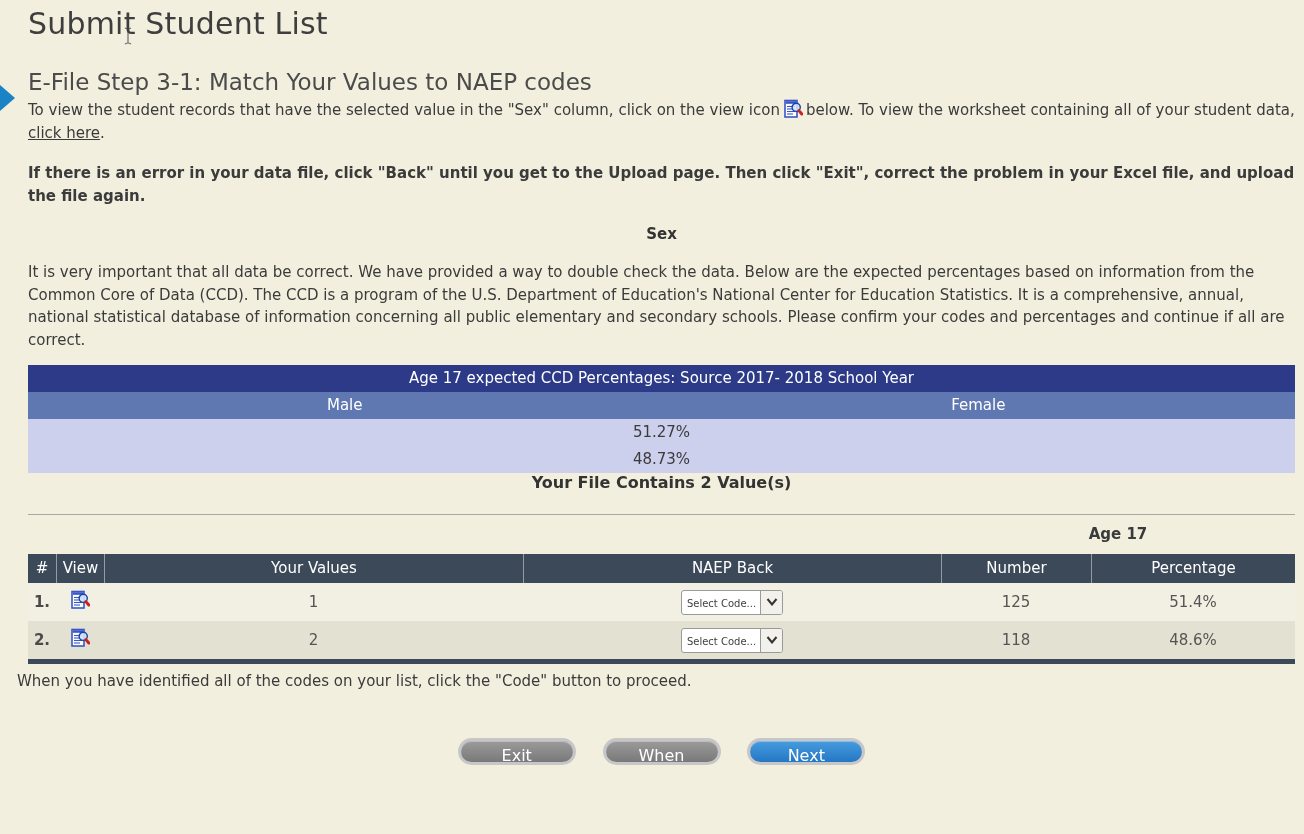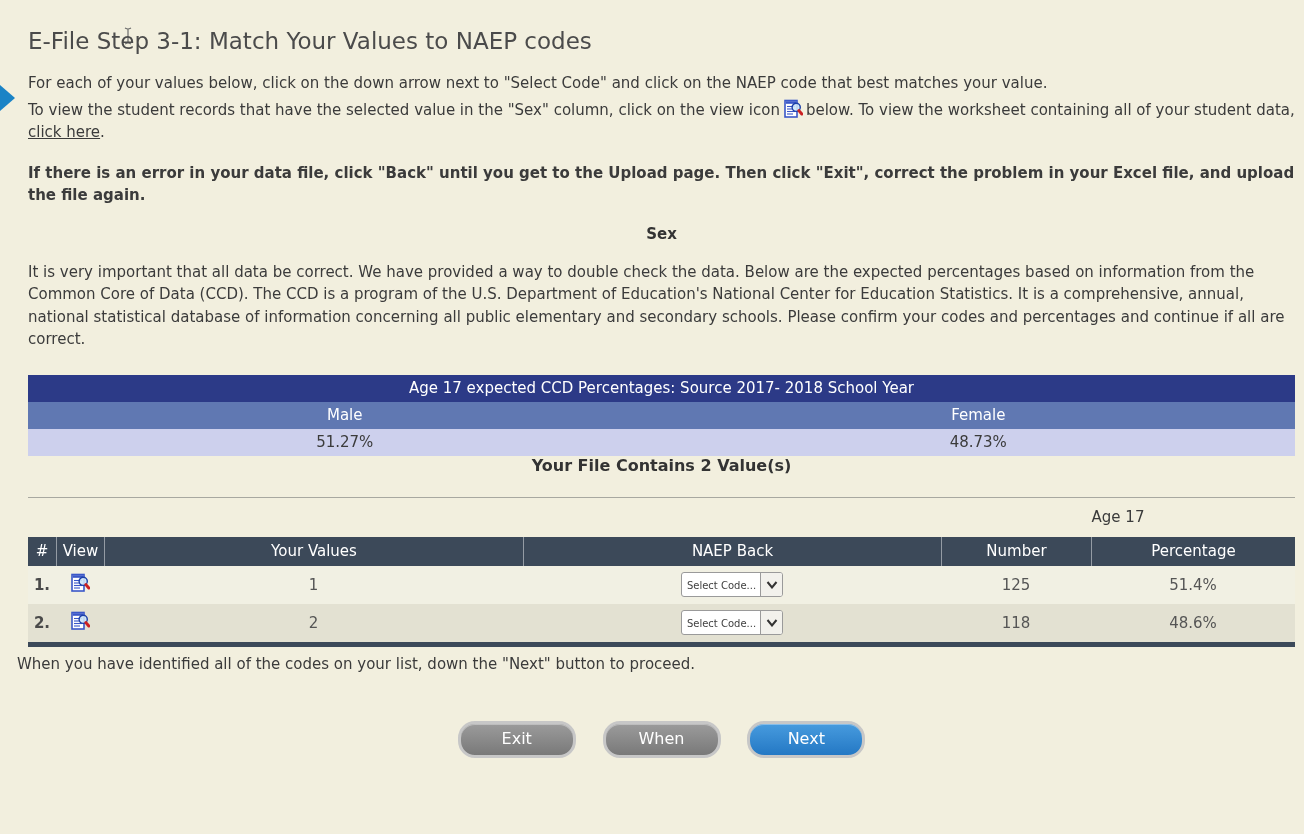--- a/index.html
+++ b/index.html
@@ -28,37 +28,37 @@
     margin-top:28px;
   }
   p.body-text { margin-top:18px; line-height:1.5; color:#3b3b3b; }
   p.tight { margin-top:4px; }
   .link { text-decoration:underline; color:#3b3b3b; cursor:pointer; }
   .bold { font-weight:bold; }
   .center-label { text-align:center; font-weight:bold; margin-top:18px; color:#333; }
   .view-icon-inline { vertical-align:-4px; margin:0 3px; }
 
   
-  .ccd { margin-top:24px; }
+  .ccd { margin-top:14px; }
   .ccd-title {
     background:#2C3A87; color:#fff; text-align:center;
     padding:4px 0 5px 0; font-size:15px;
   }
   .ccd-cols, .ccd-vals { display:flex; }
   .ccd-cols { background:#6078B2; color:#fff; }
-  .ccd-vals { background:#CDD0ED; color:#3b3b3b; }
+  .ccd-vals { background:#CDD0ED; color:#3b3b3b;flex-direction:column; }
   .ccd-cols > div, .ccd-vals > div { flex:1; text-align:center; padding:4px 0 5px 0; }
 
   .file-contains { text-align:center; font-weight:bold; font-size:16px; color:#333; }
 
   
   .vt { margin-top:22px; }
   .vt-grid { display:grid; grid-template-columns:28px 48px 419px 418px 150px 1fr; }
   .vt-top { border-top:1px solid #a8a8a0; }
-  .age-cell { grid-column:5 / 7; text-align:center; font-weight:normal; padding:10px 0 11px 0; color:#3b3b3b; }
+  .age-cell { grid-column:5 / 7; text-align:center; font-weight:bold; padding:10px 0 11px 0; color:#3b3b3b; }
   .vt-header { background:#3C4959; color:#fff; }
   .vt-header > div { text-align:center; padding:5px 0 6px 0; border-left:1px solid rgba(255,255,255,0.45); }
   .vt-header > div:first-child { border-left:none; }
   .vt-row { height:38px; align-items:center; }
   .vt-row > div { text-align:center; color:#555; }
   .vt-row .rownum { font-weight:bold; color:#4a4a4a; }
   .row-a { background:#F1F0E3; }
   .row-b { background:#E3E1D2; }
   .vt-bottom { height:5px; background:#3C4959; }
 
@@ -72,43 +72,43 @@
   .sel-arrow {
     width:22px; background:#f2f1ec; border-left:1px solid #9a9a9a;
     display:flex; align-items:center; justify-content:center;
   }
 
   .footer-note { margin-top:8px; margin-left:-11px; color:#3b3b3b; }
 
   
   .btn-row { text-align:center; margin-top:48px; }
   .btn {
-    display:inline-block; width:118px; height:37px; line-height:29px;
+    display:inline-block; width:118px; height:27px; line-height:29px;
     border-radius:17px; border:3px solid #c7c7c7;
     color:#fff; font-size:16px; text-align:center; cursor:pointer;
     margin:0 11px; box-shadow:inset 0 1px 0 rgba(255,255,255,0.35);
   }
   .btn-gray { background:linear-gradient(#9b9b9b,#797979); }
   .btn-blue { background:linear-gradient(#479bde,#2478c4); }
 </style>
 </head>
 <body>
 
 <span class="step-arrow"></span>
 
 <svg class="cursor-ibeam" width="12" height="20" viewBox="0 0 12 20">
   <path d="M3 2 Q5 3 6 3 Q7 3 9 2 M6 3 V17 M3 18 Q5 17 6 17 Q7 17 9 18" fill="none" stroke="#6a6a6a" stroke-width="1.2"></path>
 </svg>
 
 <div class="content">
 
+  <div class="page-title">Submit Student List</div>
 
   <div class="step-heading">E-File Step 3-1: Match Your Values to NAEP codes</div>
 
-  <p class="body-text">For each of your values below, click on the down arrow next to "Select Code" and click on the NAEP code that best matches your value.</p>
 
   <p class="body-text tight"><span>To view the student records that have the selected value in the "Sex" column, click on the view icon</span><svg class="view-icon-inline" width="20" height="20" viewBox="0 0 20 20">
         <rect x="2" y="1.5" width="12" height="16.5" fill="#ffffff" stroke="#3a57c8" stroke-width="1.6"></rect>
         <rect x="2.8" y="2.2" width="10.4" height="2.6" fill="#3a57c8"></rect>
         <line x1="4" y1="7.5" x2="12" y2="7.5" stroke="#3a57c8" stroke-width="1.1"></line>
         <line x1="4" y1="10" x2="10" y2="10" stroke="#3a57c8" stroke-width="1.1"></line>
         <line x1="4" y1="12.5" x2="12" y2="12.5" stroke="#3a57c8" stroke-width="1.1"></line>
         <line x1="4" y1="15" x2="10" y2="15" stroke="#3a57c8" stroke-width="1.1"></line>
         <circle cx="13.2" cy="8.3" r="4.1" fill="rgba(205,228,247,0.9)" stroke="#1c3fa8" stroke-width="1.4"></circle>
         <line x1="15.9" y1="11.6" x2="18.8" y2="15" stroke="#cc2222" stroke-width="3" stroke-linecap="round"></line>
@@ -197,21 +197,21 @@
             </span>
         </span>
       </div>
       <div>118</div>
       <div>48.6%</div>
     </div>
 
     <div class="vt-bottom"></div>
   </div>
 
-  <div class="footer-note">When you have identified all of the codes on your list, down the "Next" button to proceed.</div>
+  <div class="footer-note">When you have identified all of the codes on your list, click the "Code" button to proceed.</div>
 
   <div class="btn-row">
     <span class="btn btn-gray">Exit</span>
     <span class="btn btn-gray">When</span>
     <span class="btn btn-blue">Next</span>
   </div>
 
 </div>
 
 </body></html>

